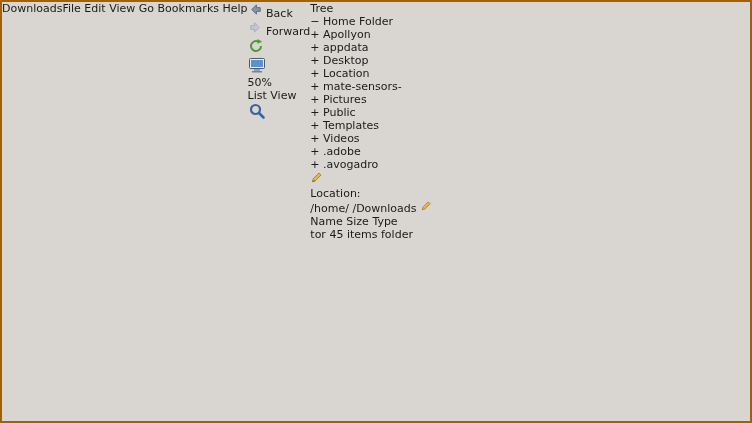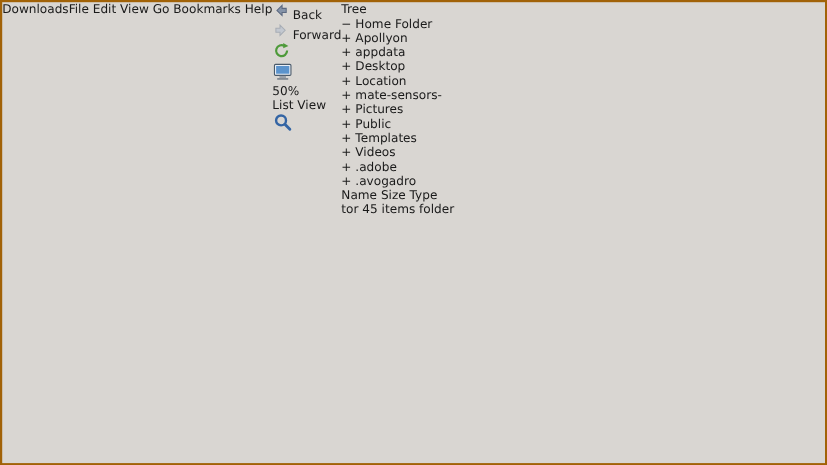--- a/index.html
+++ b/index.html
@@ -293,20 +293,42 @@
             <span class="file-icon" data-icon="folder"></span>
             <span>.avogadro</span>
           </div>
         </div>
     </div>
 
     <div class="content-col">
       <div class="panes">
 
         <div class="pane-mid">
+          <div class="loc-row">
+            <div class="edit-btn">
+              <span>
+                <svg width="13" height="13" viewBox="0 0 16 16">
+                    <path d="M3 13 L4 9.5 L11 2.5 L13.5 5 L6.5 12 Z" fill="#e6b84a" stroke="#9a7a20" stroke-width="1"></path>
+                    <path d="M3 13 L6.4 12" stroke="#6b5a1e" stroke-width="1"></path>
+                  </svg>
+              </span>
+            </div>
+            <span>Location:</span>
+            <div class="loc-field">
+              <span>/home/</span>
+              <span class="censor"></span>
+              <span>/Downloads</span>
+              <span class="grow"></span>
+              <span>
+                <svg width="12" height="12" viewBox="0 0 16 16">
+                    <path d="M3 13 L4 9.5 L11 2.5 L13.5 5 L6.5 12 Z" fill="#e6b84a" stroke="#9a7a20" stroke-width="1"></path>
+                  </svg>
+              </span>
+            </div>
+          </div>
           <div class="list">
             <div class="table">
               <div class="list-header">
                 <span class="hcell h-name">Name</span>
                 <span class="hcell h-size">Size</span>
                 <span class="hcell h-type">Type</span>
               </div>
               <div class="rows">
 
                   <div class="frow">

